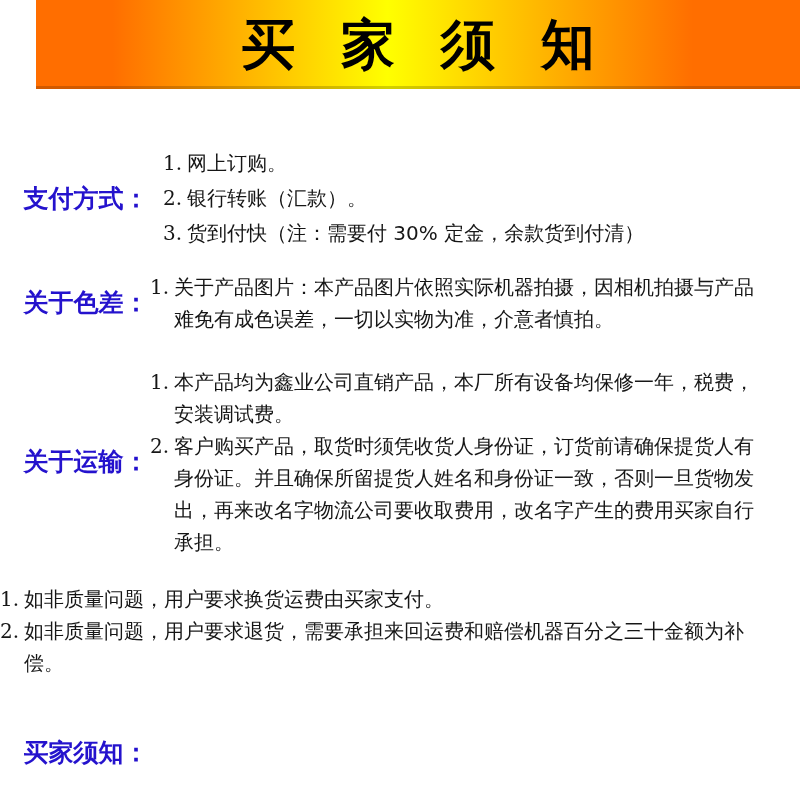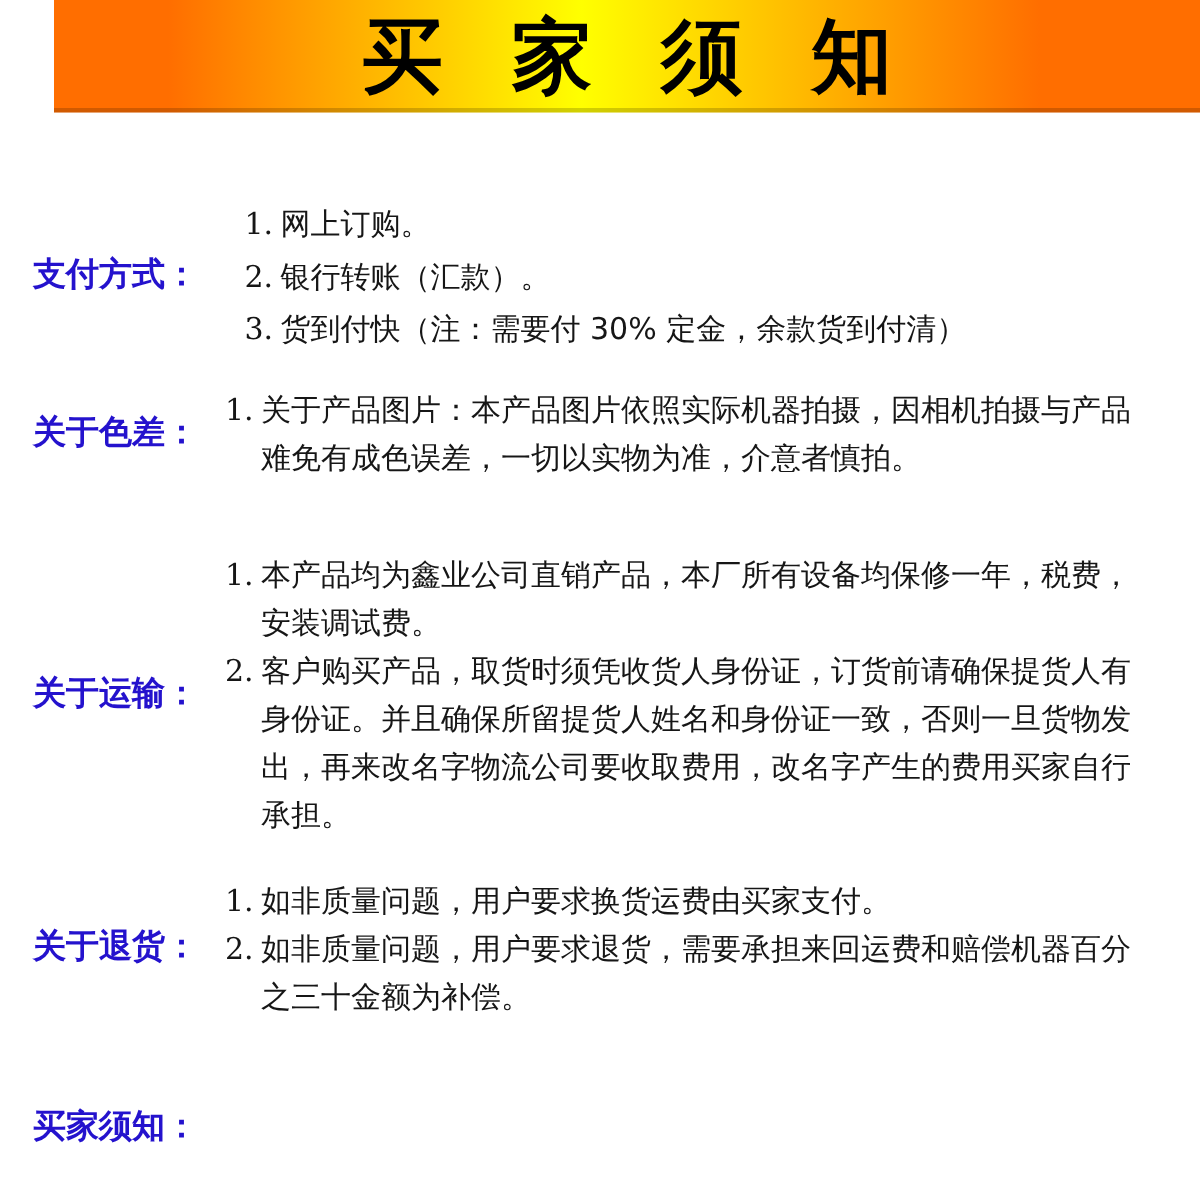--- a/index.html
+++ b/index.html
@@ -3,21 +3,21 @@
 <meta charset="utf-8">
 <style>
   * { margin:0; padding:0; box-sizing:border-box; }
   html,body { width:800px; height:800px; }
   body {
     background:#ffffff;
     font-family:"DejaVu Sans","Liberation Sans",sans-serif;
     overflow:hidden;
   }
   .banner {
-    height:75px;
+    height:89px;
     display:flex; align-items:center; justify-content:center;
     background:linear-gradient(90deg,
       var(--header-orange,#ff6e00) 0%,
       var(--header-orange,#ff6e00) 10%,
       var(--header-yellow,#ffff00) 46%,
       var(--header-orange,#ff6e00) 86%,
       var(--header-orange,#ff6e00) 100%);
     position:relative;
     margin-left:36px;
   }
@@ -28,40 +28,40 @@
   .banner h1 {
     font-size:54px; font-weight:bold;
     color:var(--title-black,#000000);
     letter-spacing:0.85em; margin-right:-0.85em;
     white-space:nowrap; line-height:1;
   }
   .content { padding-top:57px; }
   .section { display:flex; align-items:center; }
   .sec-label {
     flex:none; width:150px; padding-left:22px;
-    font-size:22px; font-weight:bold;
+    font-size:25px; font-weight:bold;
     color:var(--label-blue,#2412cd);
-    white-space:nowrap; line-height:1.2;
+    white-space:nowrap; line-height:1.2;text-align:center;
   }
   .sec-body {
     flex:1; padding-right:46px;
     font-size:20px; line-height:32px;
     color:var(--text-black,#161616);
   }
   .item { display:flex; }
   .item .num {
     flex:none; width:24px;
     font-family:"DejaVu Serif","Liberation Serif",serif;
   }
   .item .txt { flex:1; }
   
   .sec-payment .sec-body { padding-left:13px; }
   .sec-payment .item { line-height:35px; }
   .sec-payment { margin-bottom:20px; }
-  .sec-color   { margin-bottom:46px; }
+  .sec-color   { margin-bottom:31px; }
   .sec-shipping{ margin-bottom:25px; }
   .sec-returns { margin-bottom:59px; }
 </style>
 </head>
 <body>
 
 <div class="page">
 
   <header class="banner">
     <h1>买家须知</h1>
@@ -105,21 +105,20 @@
           <span class="txt">本产品均为鑫业公司直销产品，本厂所有设备均保修一年，税费，安装调试费。</span>
         </div>
         <div class="item">
           <span class="num">2.</span>
           <span class="txt">客户购买产品，取货时须凭收货人身份证，订货前请确保提货人有身份证。并且确保所留提货人姓名和身份证一致，否则一旦货物发出，再来改名字物流公司要收取费用，改名字产生的费用买家自行承担。</span>
         </div>
       </div>
     </section>
 
     <section class="section sec-returns">
-      <div class="sec-label">关于退货：</div>
       <div class="sec-body">
         <div class="item">
           <span class="num">1.</span>
           <span class="txt">如非质量问题，用户要求换货运费由买家支付。</span>
         </div>
         <div class="item">
           <span class="num">2.</span>
           <span class="txt">如非质量问题，用户要求退货，需要承担来回运费和赔偿机器百分之三十金额为补偿。</span>
         </div>
       </div>

